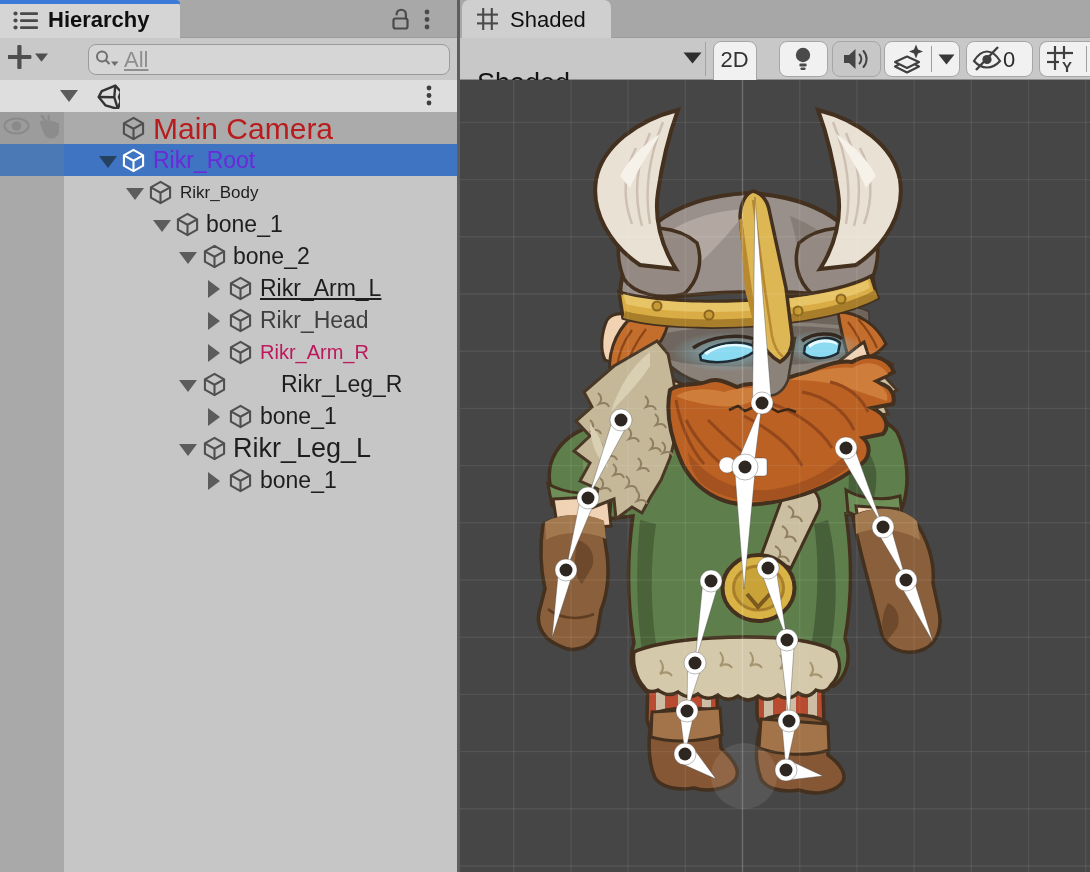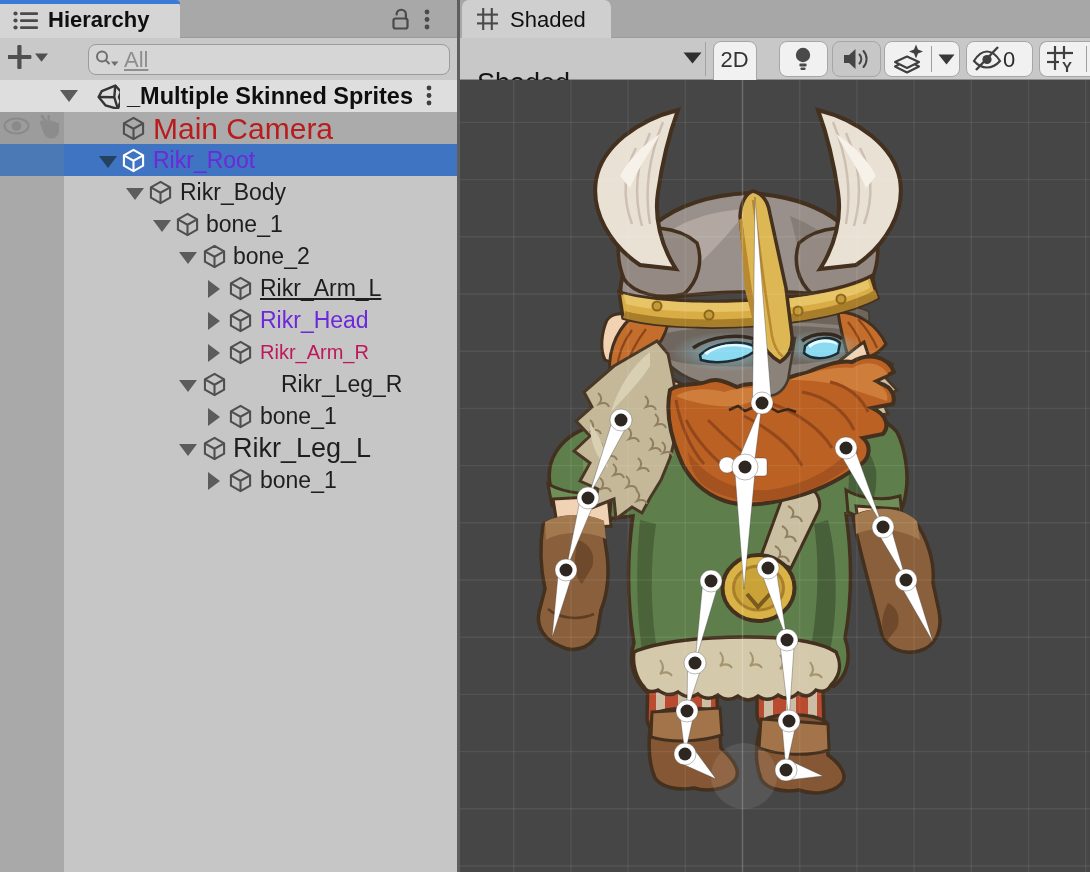--- a/index.html
+++ b/index.html
@@ -61,21 +61,20 @@
   <div class="abs" style="left:0;top:80px;width:457px;height:32px;background:#DEDEDE;"></div>
   <svg class="abs" style="left:59px;top:89px;" width="20" height="14" viewBox="0 0 20 14">
       <path d="M1 1 L19 1 L10 13 Z" fill="#5C5C5C"></path>
     </svg>
   <svg class="abs" style="left:95px;top:84px;" width="25" height="25" viewBox="0 0 24 24">
     <g fill="none" stroke="#333333" stroke-width="2.3" stroke-linejoin="round">
       <path d="M19.5 1.5 L6.5 6.8 L3.5 12.5 L10 20.5 L22 24 L24.5 16.5 L23 12.5 L25 7.5 Z"></path>
       <path d="M3.5 12.5 L18.5 12.7 M19.5 1.5 L18.5 12.7 M22 24 L18.5 12.7"></path>
     </g>
   </svg>
-  <div class="abs" style="left:127px;top:80px;height:32px;line-height:33px;font-size:23.5px;font-weight:bold;color:#0E0E0E;">_Multiple Skinned Sprites</div>
   <svg class="abs" style="left:423px;top:85px;" width="12" height="22" viewBox="0 0 12 22">
     <g fill="#3E3E3E">
         <circle cx="6" cy="3" r="2.4"></circle>
         <circle cx="6" cy="10.5" r="2.4"></circle>
         <circle cx="6" cy="18" r="2.4"></circle>
       </g>
   </svg>
 
   <div class="abs" style="left:0;top:112px;width:64px;height:760px;background:#A9A9A9;"></div>
 
@@ -106,21 +105,21 @@
         <path d="M2.8 7 L12 12.2 L21.2 7 M12 12.2 L12 22.2" fill="none" stroke="#FFFFFF" stroke-width="2"></path>
       </svg>
   <div class="abs" style="left:153px;top:144px;height:40px;line-height:33px;font-size:23px;color:#6d28d9;">Rikr_Root</div>
   <svg class="abs" style="left:125px;top:187px;" width="20" height="14" viewBox="0 0 20 14">
         <path d="M1 1 L19 1 L10 13 Z" fill="#5C5C5C"></path>
       </svg>
   <svg class="abs" style="left:148px;top:180px;" width="25" height="25" viewBox="0 0 24 24">
         <path d="M12 1.8 L21.2 7 L21.2 17 L12 22.2 L2.8 17 L2.8 7 Z" fill="none" stroke="#4F4F4F" stroke-width="2"></path>
         <path d="M2.8 7 L12 12.2 L21.2 7 M12 12.2 L12 22.2" fill="none" stroke="#4F4F4F" stroke-width="2"></path>
       </svg>
-  <div class="abs" style="left:180px;top:176px;height:32px;line-height:33px;font-size:23px;color:#1E1E1E;">Rikr_Body</div>
+  <div class="abs" style="left:180px;top:176px;height:32px;line-height:33px;font-size:17px;color:#1E1E1E;">Rikr_Body</div>
   <svg class="abs" style="left:152px;top:219px;" width="20" height="14" viewBox="0 0 20 14">
         <path d="M1 1 L19 1 L10 13 Z" fill="#5C5C5C"></path>
       </svg>
   <svg class="abs" style="left:175px;top:212px;" width="25" height="25" viewBox="0 0 24 24">
         <path d="M12 1.8 L21.2 7 L21.2 17 L12 22.2 L2.8 17 L2.8 7 Z" fill="none" stroke="#4F4F4F" stroke-width="2"></path>
         <path d="M2.8 7 L12 12.2 L21.2 7 M12 12.2 L12 22.2" fill="none" stroke="#4F4F4F" stroke-width="2"></path>
       </svg>
   <div class="abs" style="left:206px;top:208px;height:32px;line-height:33px;font-size:23px;color:#1E1E1E;">bone_1</div>
   <svg class="abs" style="left:178px;top:251px;" width="20" height="14" viewBox="0 0 20 14">
         <path d="M1 1 L19 1 L10 13 Z" fill="#5C5C5C"></path>
@@ -138,21 +137,21 @@
         <path d="M2.8 7 L12 12.2 L21.2 7 M12 12.2 L12 22.2" fill="none" stroke="#4F4F4F" stroke-width="2"></path>
       </svg>
   <div class="abs" style="left:260px;top:272px;height:32px;line-height:33px;font-size:23px;color:#1E1E1E;text-decoration:underline;">Rikr_Arm_L</div>
   <svg class="abs" style="left:207px;top:311px;" width="14" height="20" viewBox="0 0 14 20">
         <path d="M1 1 L13 10 L1 19 Z" fill="#5C5C5C"></path>
       </svg>
   <svg class="abs" style="left:228px;top:308px;" width="25" height="25" viewBox="0 0 24 24">
         <path d="M12 1.8 L21.2 7 L21.2 17 L12 22.2 L2.8 17 L2.8 7 Z" fill="none" stroke="#4F4F4F" stroke-width="2"></path>
         <path d="M2.8 7 L12 12.2 L21.2 7 M12 12.2 L12 22.2" fill="none" stroke="#4F4F4F" stroke-width="2"></path>
       </svg>
-  <div class="abs" style="left:260px;top:304px;height:32px;line-height:33px;font-size:23px;color:#6d28d9;text-align:right;">Rikr_Head</div>
+  <div class="abs" style="left:260px;top:304px;height:32px;line-height:33px;font-size:23px;color:#404040;text-align:right;">Rikr_Head</div>
   <svg class="abs" style="left:207px;top:343px;" width="14" height="20" viewBox="0 0 14 20">
         <path d="M1 1 L13 10 L1 19 Z" fill="#5C5C5C"></path>
       </svg>
   <svg class="abs" style="left:228px;top:340px;" width="25" height="25" viewBox="0 0 24 24">
         <path d="M12 1.8 L21.2 7 L21.2 17 L12 22.2 L2.8 17 L2.8 7 Z" fill="none" stroke="#4F4F4F" stroke-width="2"></path>
         <path d="M2.8 7 L12 12.2 L21.2 7 M12 12.2 L12 22.2" fill="none" stroke="#4F4F4F" stroke-width="2"></path>
       </svg>
   <div class="abs" style="left:260px;top:336px;height:32px;line-height:33px;font-size:20px;color:#be185d;">Rikr_Arm_R</div>
   <svg class="abs" style="left:178px;top:379px;" width="20" height="14" viewBox="0 0 20 14">
         <path d="M1 1 L19 1 L10 13 Z" fill="#5C5C5C"></path>

